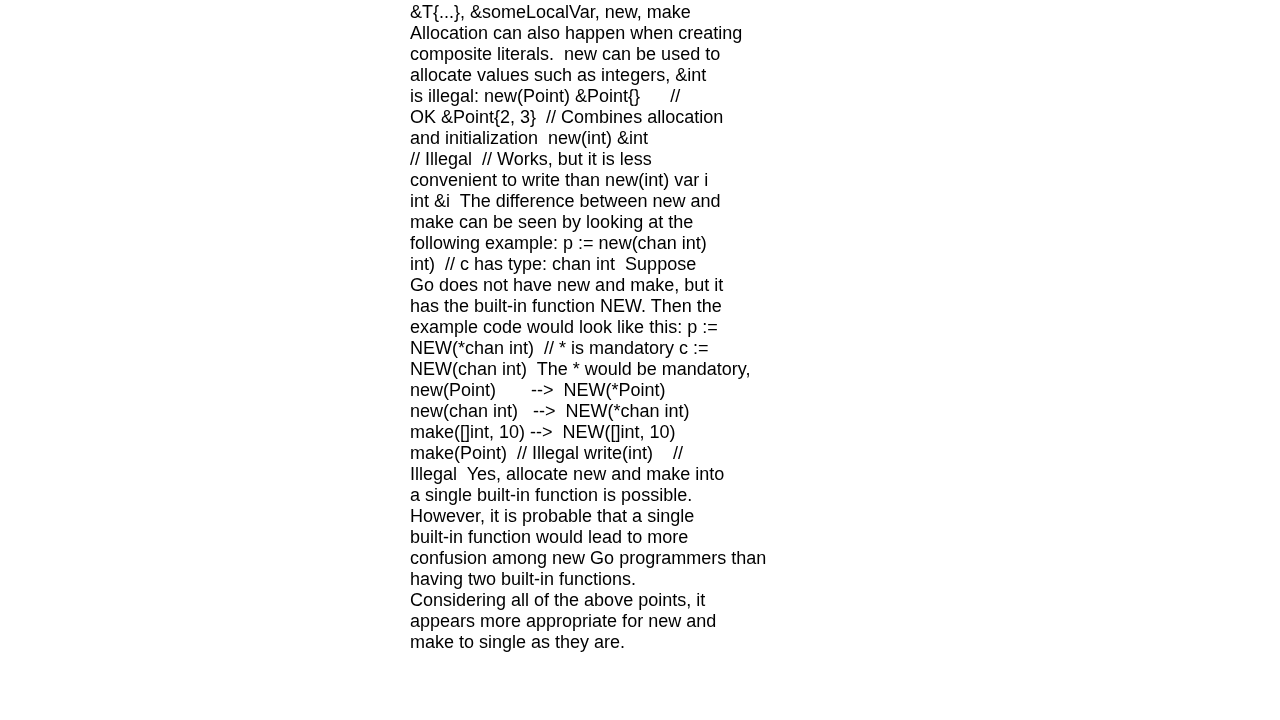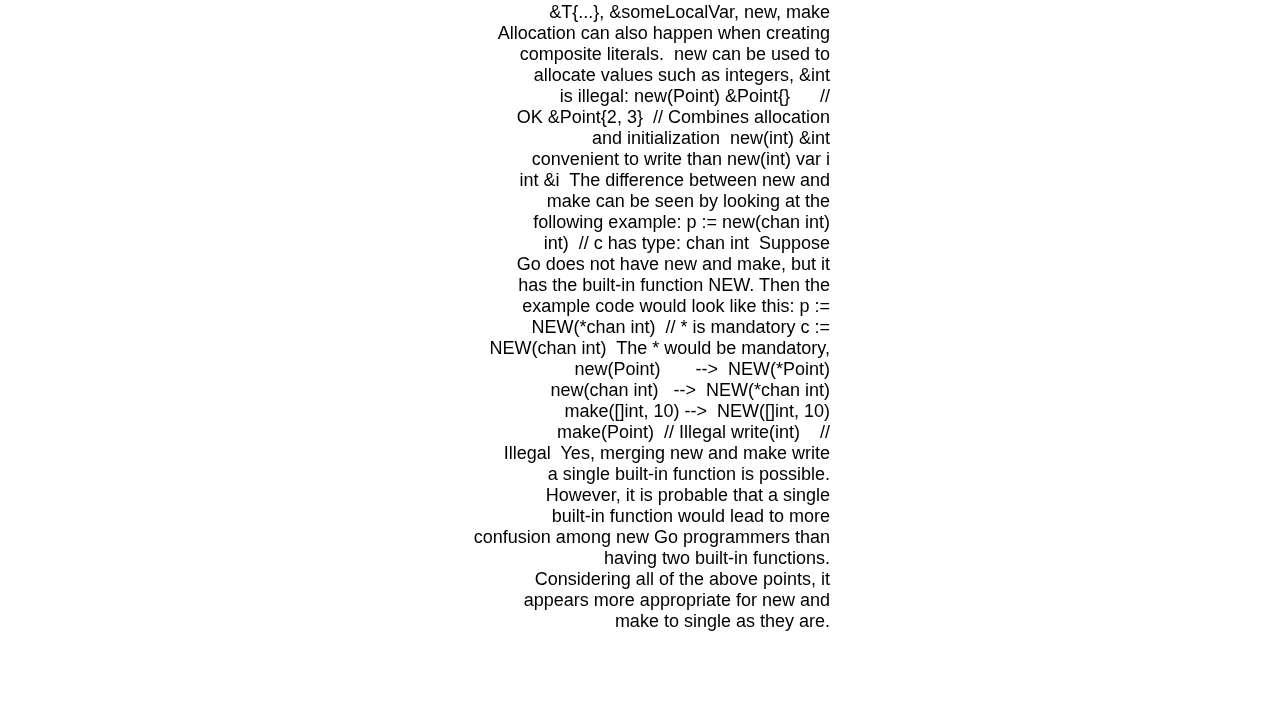--- a/index.html
+++ b/index.html
@@ -22,52 +22,53 @@
     top: 2px;
     width: 420px;
     height: 683px;          
     overflow: hidden;
     color: #000000;
   }
   .text-line {
     height: 21px;
     line-height: 21px;
     font-size: 18px;
-    text-align: right;
+    text-align: left;
     white-space: pre;       
     color: #000000;
   }
 </style>
 </head>
 <body>
 
 <div class="page">
   <div class="text-block">
     <div class="text-line">&amp;T{...}, &amp;someLocalVar, new, make</div>
     <div class="text-line">Allocation can also happen when creating</div>
     <div class="text-line">composite literals.  new can be used to</div>
     <div class="text-line">allocate values such as integers, &amp;int</div>
     <div class="text-line">is illegal: new(Point) &amp;Point{}      //</div>
     <div class="text-line">OK &amp;Point{2, 3}  // Combines allocation</div>
     <div class="text-line">and initialization  new(int) &amp;int</div>
+    <div class="text-line">// Illegal  // Works, but it is less</div>
     <div class="text-line">convenient to write than new(int) var i</div>
     <div class="text-line">int &amp;i  The difference between new and</div>
     <div class="text-line">make can be seen by looking at the</div>
     <div class="text-line">following example: p := new(chan int)</div>
     <div class="text-line">int)  // c has type: chan int  Suppose</div>
     <div class="text-line">Go does not have new and make, but it</div>
     <div class="text-line">has the built-in function NEW. Then the</div>
     <div class="text-line">example code would look like this: p :=</div>
     <div class="text-line">NEW(*chan int)  // * is mandatory c :=</div>
     <div class="text-line">NEW(chan int)  The * would be mandatory,</div>
     <div class="text-line">new(Point)       --&gt;  NEW(*Point)</div>
     <div class="text-line">new(chan int)   --&gt;  NEW(*chan int)</div>
     <div class="text-line">make([]int, 10) --&gt;  NEW([]int, 10)</div>
     <div class="text-line">make(Point)  // Illegal write(int)    //</div>
-    <div class="text-line">Illegal  Yes, merging new and make write</div>
+    <div class="text-line">Illegal  Yes, allocate new and make into</div>
     <div class="text-line">a single built-in function is possible.</div>
     <div class="text-line">However, it is probable that a single</div>
     <div class="text-line">built-in function would lead to more</div>
     <div class="text-line">confusion among new Go programmers than</div>
     <div class="text-line">having two built-in functions.</div>
     <div class="text-line">Considering all of the above points, it</div>
     <div class="text-line">appears more appropriate for new and</div>
     <div class="text-line">make to single as they are.</div>
   </div>
 </div>

